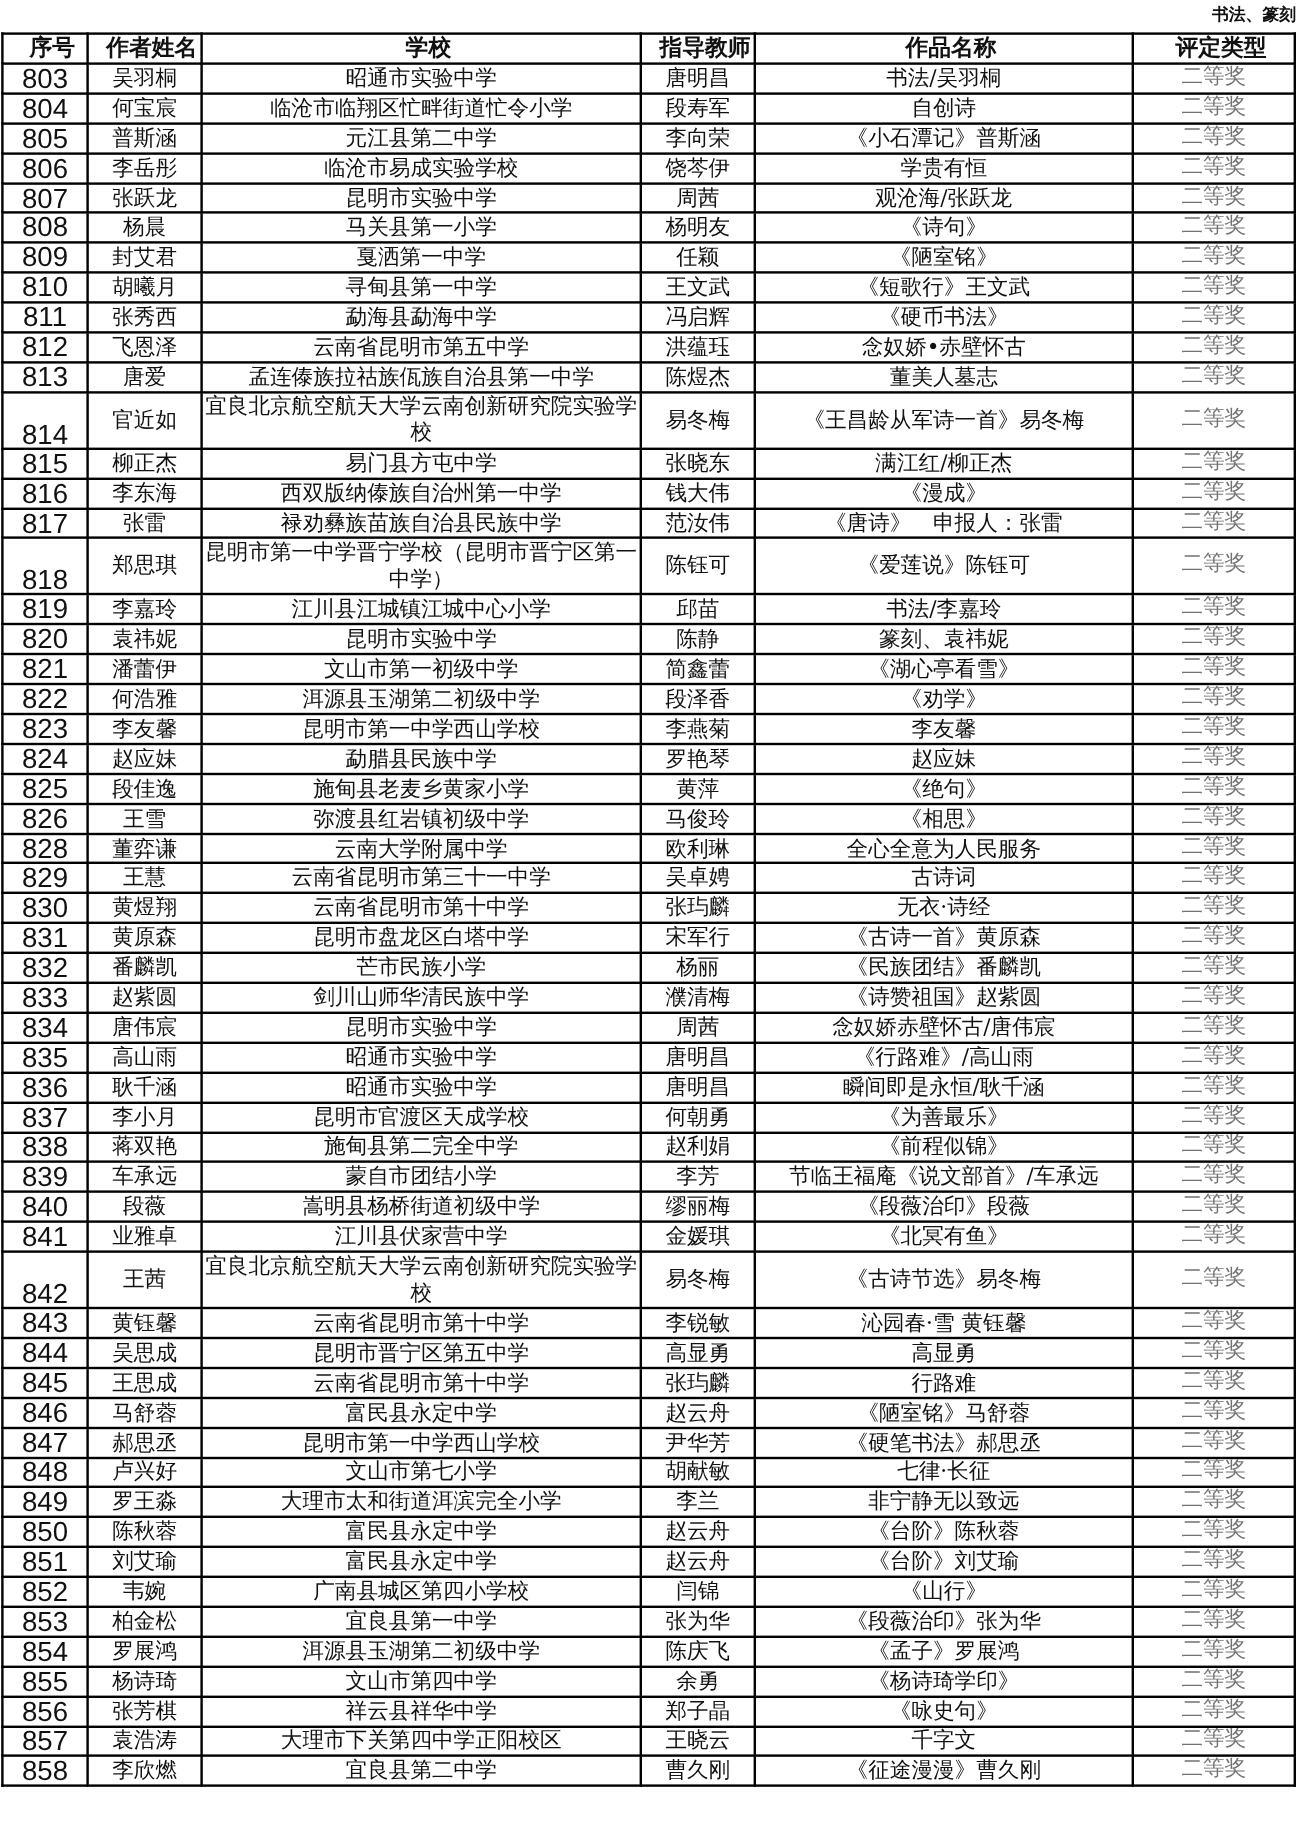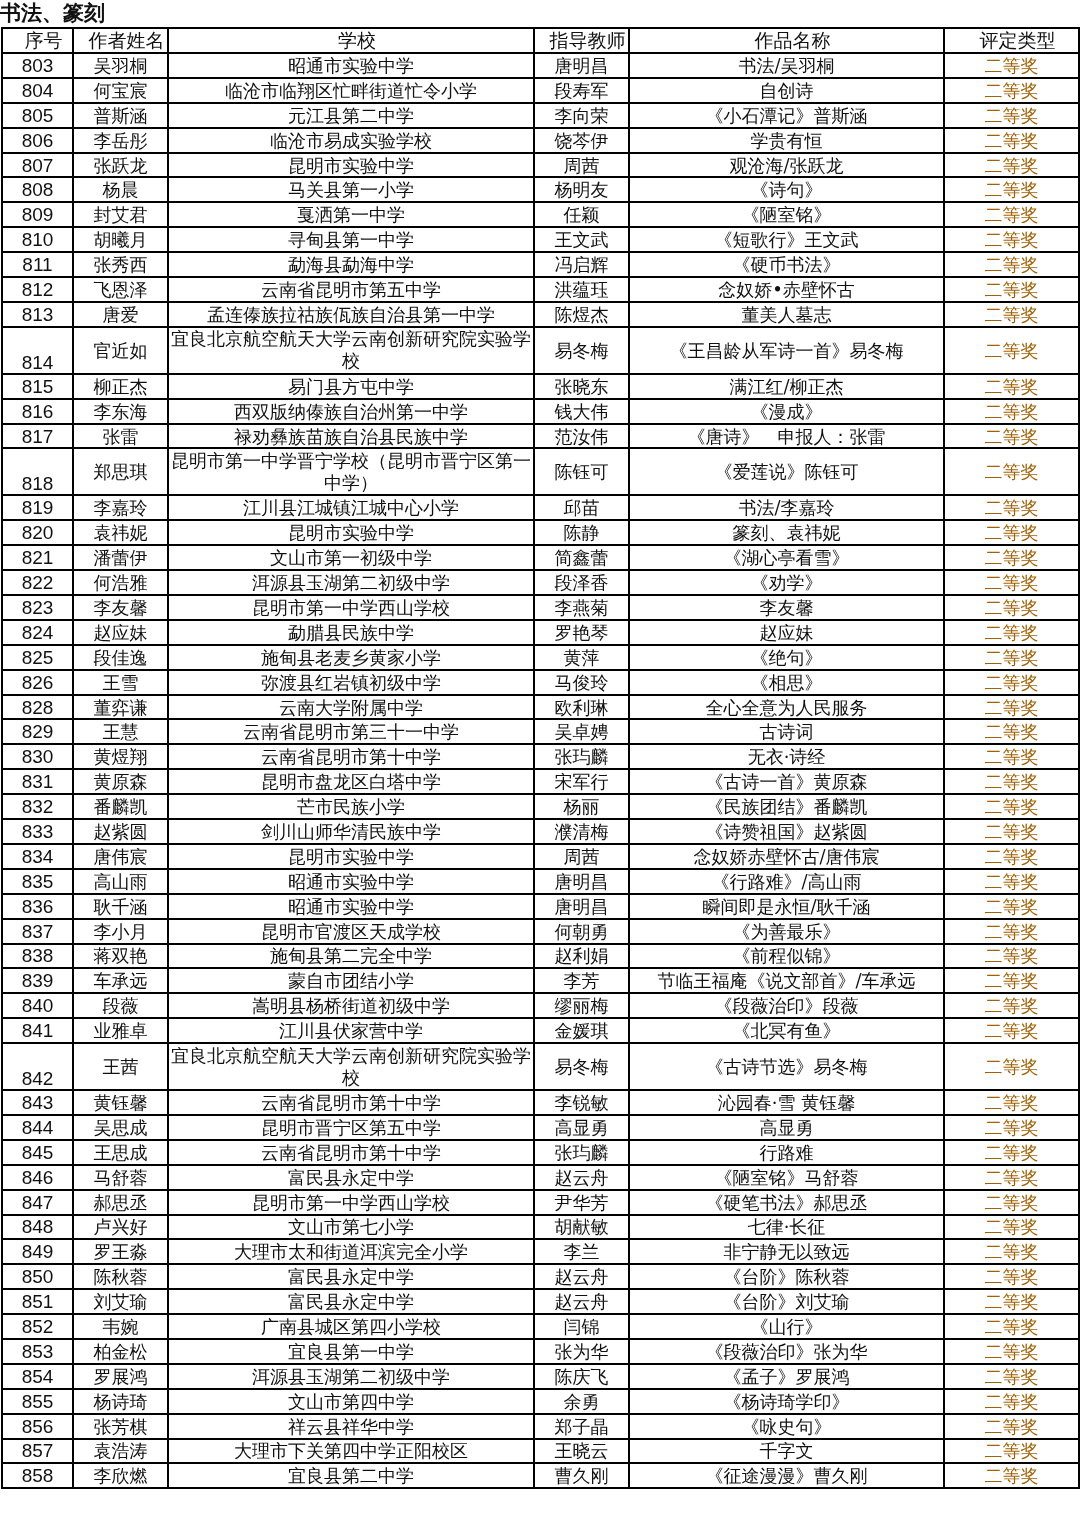--- a/index.html
+++ b/index.html
@@ -1,26 +1,26 @@
 <!DOCTYPE html>
 <html><head>
 <meta charset="utf-8">
 <style>
   html, body { margin: 0; padding: 0; background: #ffffff; }
   body { width: 1080px; height: 1523px; overflow: hidden; font-family: "DejaVu Serif", "Liberation Serif", serif; color: #111; }
-  .title { position: absolute; left: 0; top: 0; width: 1080px; height: 27px; text-align: left; font-size: 21px; font-weight: bold; line-height: 27px; font-family: "DejaVu Sans", "Liberation Sans", sans-serif; }
+  .title { position: absolute; left: 0; top: 0; width: 1080px; height: 27px; text-align: right; font-size: 14px; font-weight: bold; line-height: 27px; font-family: "DejaVu Sans", "Liberation Sans", sans-serif; }
   table { position: absolute; left: 1px; top: 27px; border-collapse: collapse; table-layout: fixed; width: 1077px; }
   td, th { border: 2px solid #000; padding: 0; text-align: center; vertical-align: middle; overflow: hidden; white-space: nowrap; }
-  th { height: 23px; font-size: 19px; font-weight: normal; font-family: "DejaVu Sans", "Liberation Sans", sans-serif; line-height: 21px; padding-left: 12px; }
+  th { height: 23px; font-size: 19px; font-weight: bold; font-family: "DejaVu Sans", "Liberation Sans", sans-serif; line-height: 21px; padding-left: 12px; }
   td { height: 22.9px; font-size: 18px; line-height: 21px; }
-  td.num { font-family: "Liberation Sans", "DejaVu Sans", sans-serif; font-size: 19px; }
+  td.num { font-family: "Liberation Sans", "DejaVu Sans", sans-serif; font-size: 23px; }
   tr.tall td { height: 45px; }
   tr.tall td.num { vertical-align: bottom; border-radius: 23px; }
   tr.tall td.school { white-space: normal; line-height: 22px; }
-  td.award { color: #a16207; }
+  td.award { color: #737373; font-family: Liberation Mono, monospace; }
 </style>
 </head>
 <body>
 
 <div class="title">书法、篆刻</div>
 
 <table>
   <colgroup>
     <col style="width:71px">
     <col style="width:95px">

